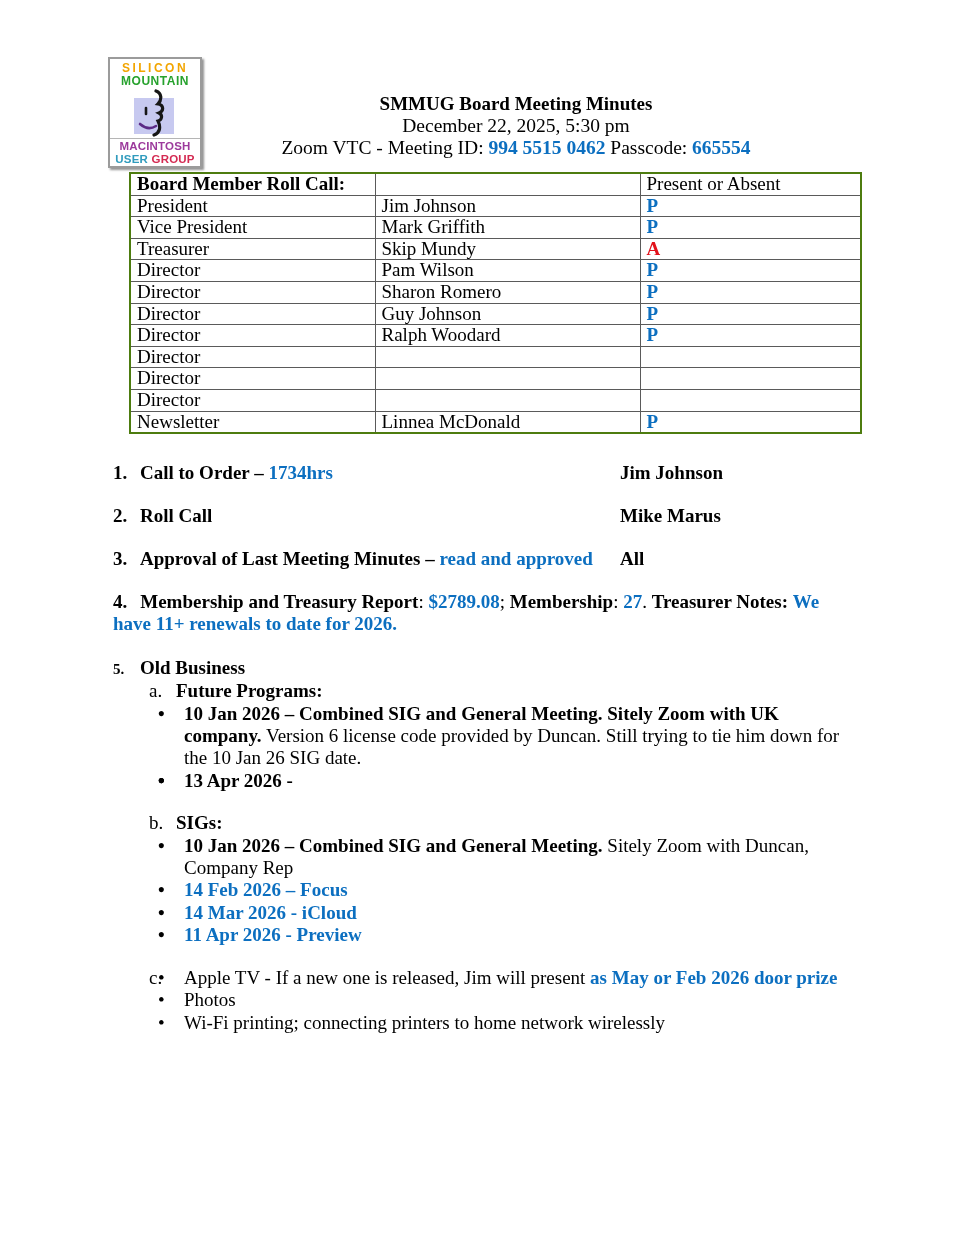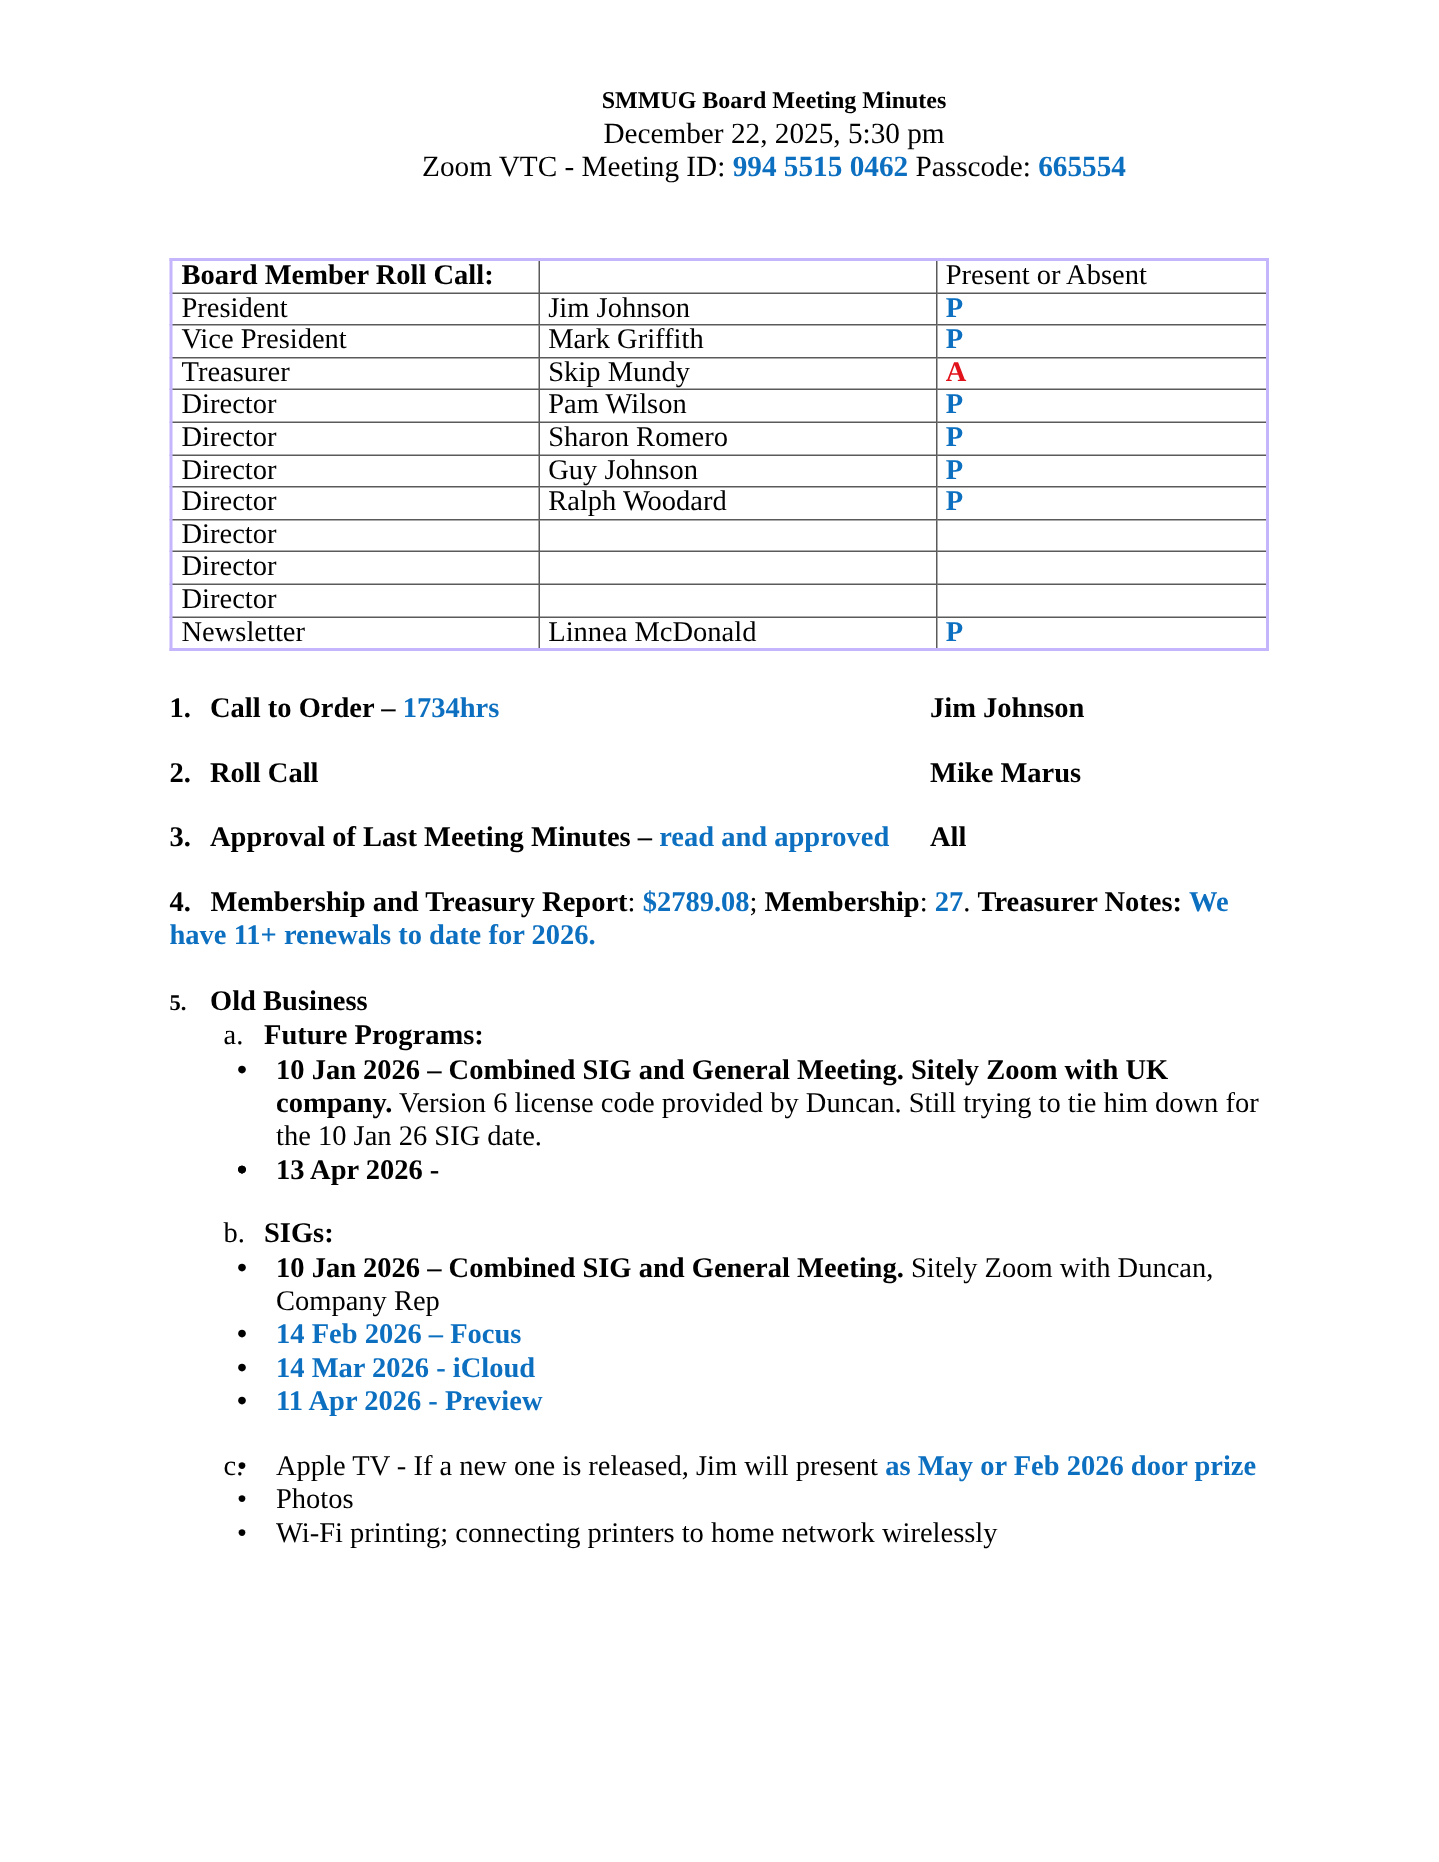--- a/index.html
+++ b/index.html
@@ -28,29 +28,29 @@
   .logo-mountain{color:#27a22e;font-weight:bold;font-size:12px;letter-spacing:.5px;line-height:13px;}
   .mac-face{display:block;margin:1px auto 0 auto;}
   .logo-bottom{border-top:1px solid #b5b5b5;margin-top:1px;padding-top:1px;}
   .logo-macintosh{color:#9c3a9c;font-weight:bold;font-size:11.5px;line-height:12.5px;letter-spacing:.2px;}
   .logo-usergroup{font-weight:bold;font-size:11.5px;line-height:13px;letter-spacing:.2px;}
   .logo-user{color:#2f9bbd;}
   .logo-group{color:#d42a52;}
 
   
   .header-block{position:absolute;left:113px;top:57px;width:806px;text-align:center;}
-  .h-title{font-size:16px;font-weight:bold;line-height:22px;}
+  .h-title{font-size:19px;font-weight:bold;line-height:22px;margin-top:36px;}
   .h-line{font-size:19.5px;line-height:22px;}
 
   
   .roll-table{
-    position:absolute;left:113px;top:172px;width:733px;
+    position:absolute;left:129px;top:172px;width:733px;
     border-collapse:collapse;table-layout:fixed;
     font-size:19px;
-    border:2px solid #c4b5fd;
+    border:2px solid #4d7c0f;
   }
   .roll-table td{
     border:1px solid #5a5a5a;
     height:19.6px;line-height:19.6px;
     padding:0 4px 1px 6px;
     overflow:hidden;white-space:nowrap;
     vertical-align:middle;
   }
   .roll-table td.role-h{font-weight:bold;}
   .status span{color:#0c6fc0;font-weight:bold;}
@@ -70,20 +70,34 @@
   .sub-title{font-weight:bold;}
   .bullet{position:relative;padding-left:71px;line-height:22.4px;}
   .marker{position:absolute;left:45px;font-weight:bold;}
   .gap20{margin-top:20px;}
 </style>
 </head>
 <body>
 
 <div class="page">
 
+  <div class="logo">
+    <div class="logo-silicon">SILICON</div>
+    <div class="logo-mountain">MOUNTAIN</div>
+    <svg class="mac-face" width="50" height="48" viewBox="0 0 50 48">
+      <rect x="4" y="9" width="40" height="36" fill="#c7c9f0"></rect>
+      <path d="M26 2 c6 2 6 9 2 13 c6 1 6 7 1 9 c4 2 3 7 -1 8 c3 6 2 12 -4 14" stroke="#161616" stroke-width="3.2" fill="none" stroke-linecap="round"></path>
+      <path d="M16 19 l0 6" stroke="#161616" stroke-width="2.6" fill="none" stroke-linecap="round"></path>
+      <path d="M10 35 q8 7 16 2" stroke="#5b2a86" stroke-width="2.6" fill="none" stroke-linecap="round"></path>
+    </svg>
+    <div class="logo-bottom">
+      <div class="logo-macintosh">MACINTOSH</div>
+      <div class="logo-usergroup"><span class="logo-user">USER</span> <span class="logo-group">GROUP</span></div>
+    </div>
+  </div>
 
   <div class="header-block">
     <div class="h-title">SMMUG Board Meeting Minutes</div>
     <div class="h-line">December 22, 2025, 5:30 pm</div>
     <div class="h-line"><span>Zoom VTC - Meeting ID: </span><span class="b c-blue">994 5515 0462</span><span> Passcode: </span><span class="b c-blue">665554</span></div>
   </div>
 
   <table class="roll-table">
     <colgroup>
         <col style="width:245px">

